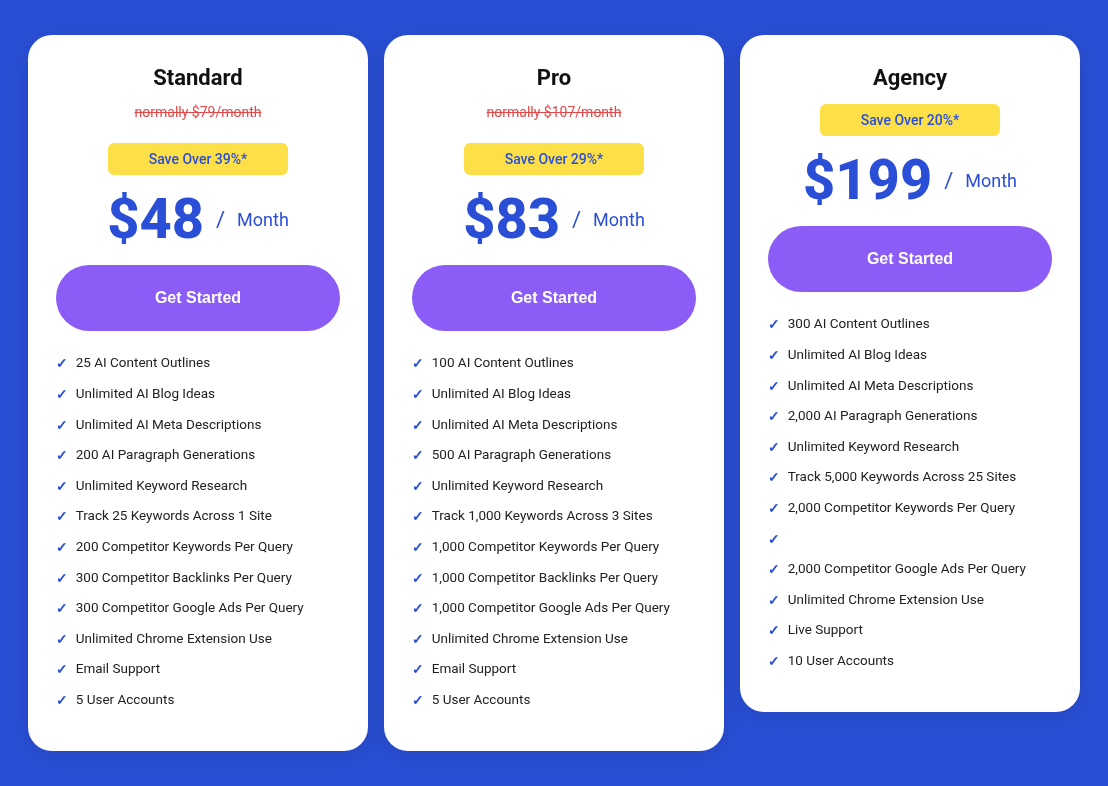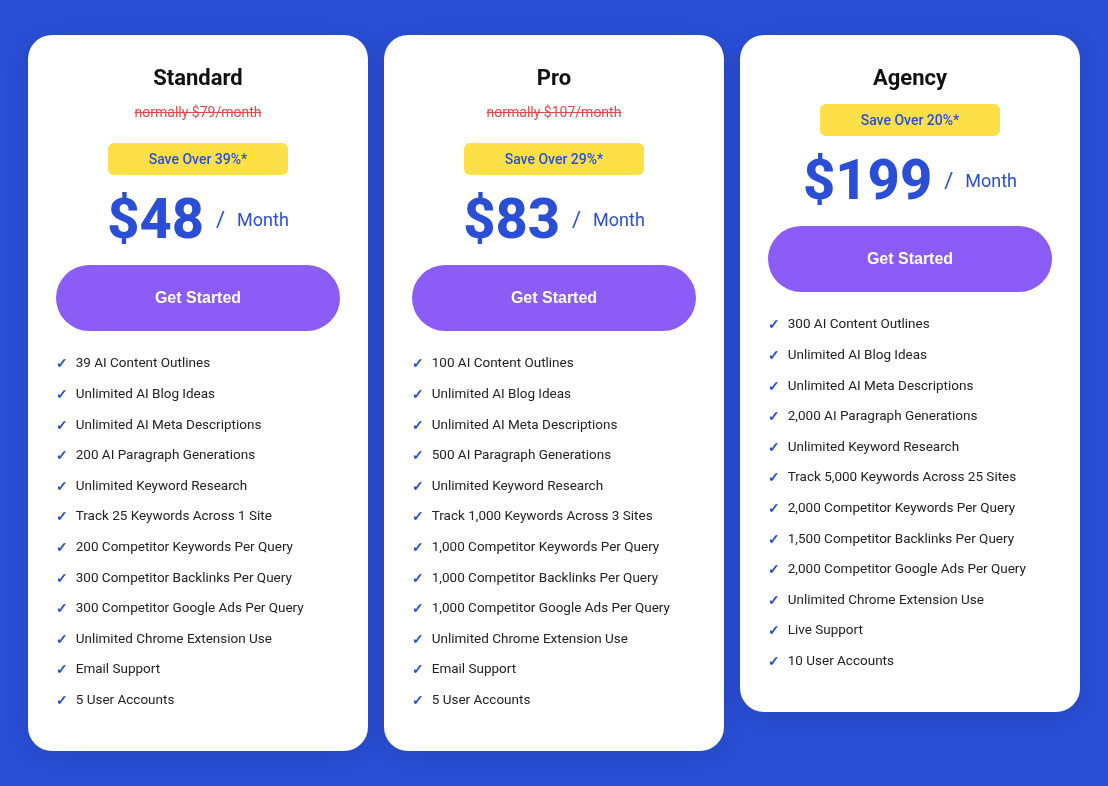--- a/index.html
+++ b/index.html
@@ -137,21 +137,21 @@
       <span class="save-badge">Save Over 39%*</span>
       <div class="price-row">
         <span class="price-amount">$48</span>
         <span class="price-separator">/</span>
         <span class="price-period">Month</span>
       </div>
       <button class="get-started-btn">Get Started</button>
       <ul class="features-list">
         <li class="feature-item">
           <span class="check-icon">✓</span>
-          <span>39 AI Content Outlines</span>
+          <span>25 AI Content Outlines</span>
         </li>
         <li class="feature-item">
           <span class="check-icon">✓</span>
           <span>Unlimited AI Blog Ideas</span>
         </li>
         <li class="feature-item">
           <span class="check-icon">✓</span>
           <span>Unlimited AI Meta Descriptions</span>
         </li>
         <li class="feature-item">
@@ -286,21 +286,20 @@
         <li class="feature-item">
           <span class="check-icon">✓</span>
           <span>Track 5,000 Keywords Across 25 Sites</span>
         </li>
         <li class="feature-item">
           <span class="check-icon">✓</span>
           <span>2,000 Competitor Keywords Per Query</span>
         </li>
         <li class="feature-item">
           <span class="check-icon">✓</span>
-          <span>1,500 Competitor Backlinks Per Query</span>
         </li>
         <li class="feature-item">
           <span class="check-icon">✓</span>
           <span>2,000 Competitor Google Ads Per Query</span>
         </li>
         <li class="feature-item">
           <span class="check-icon">✓</span>
           <span>Unlimited Chrome Extension Use</span>
         </li>
         <li class="feature-item">

